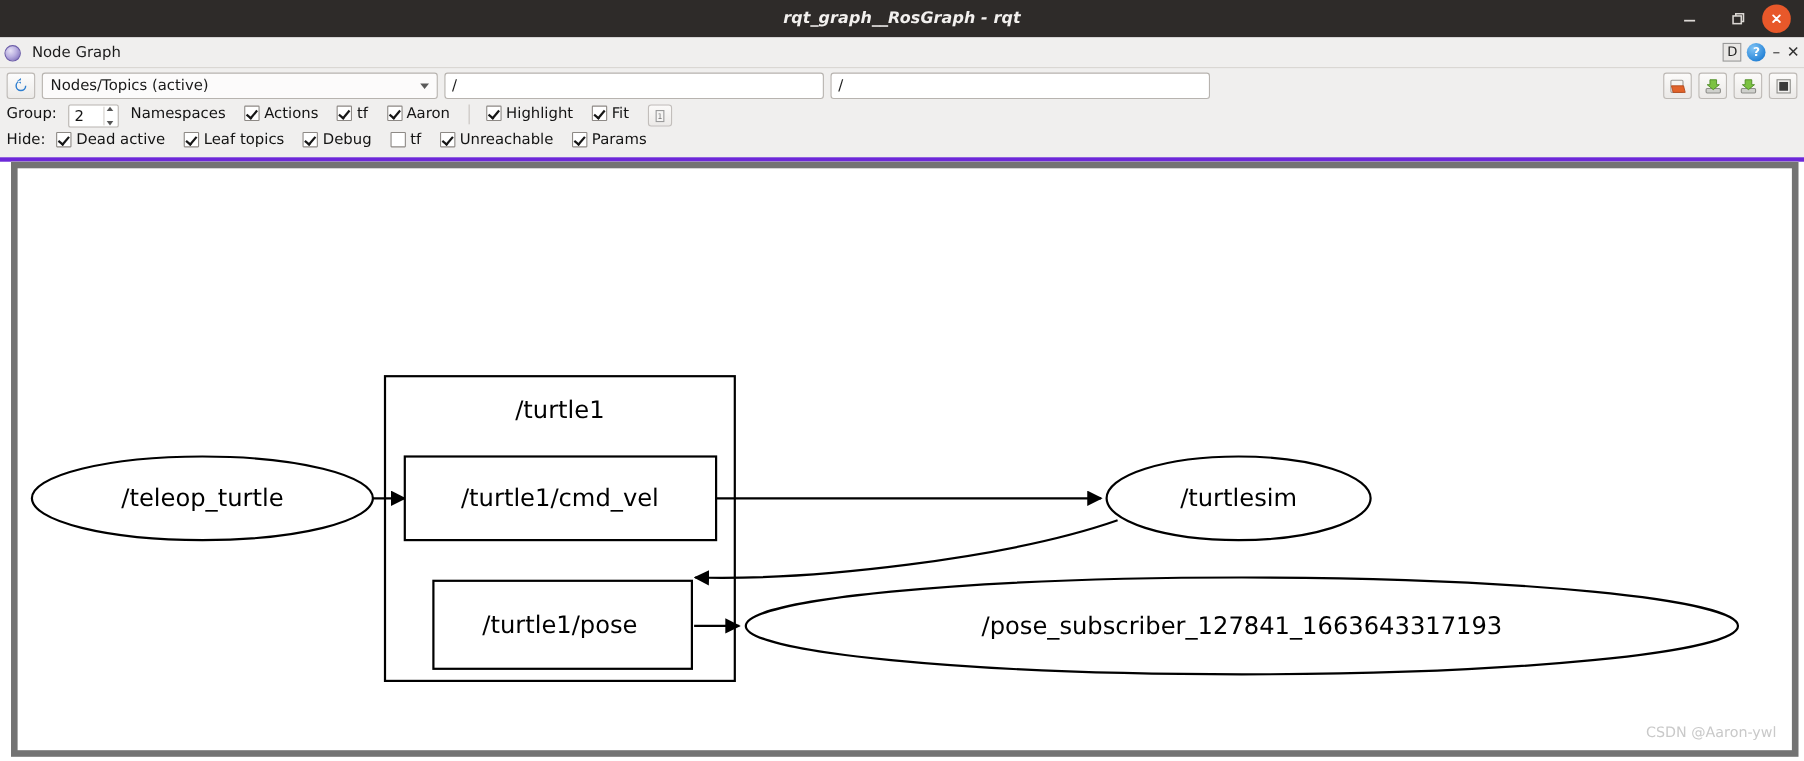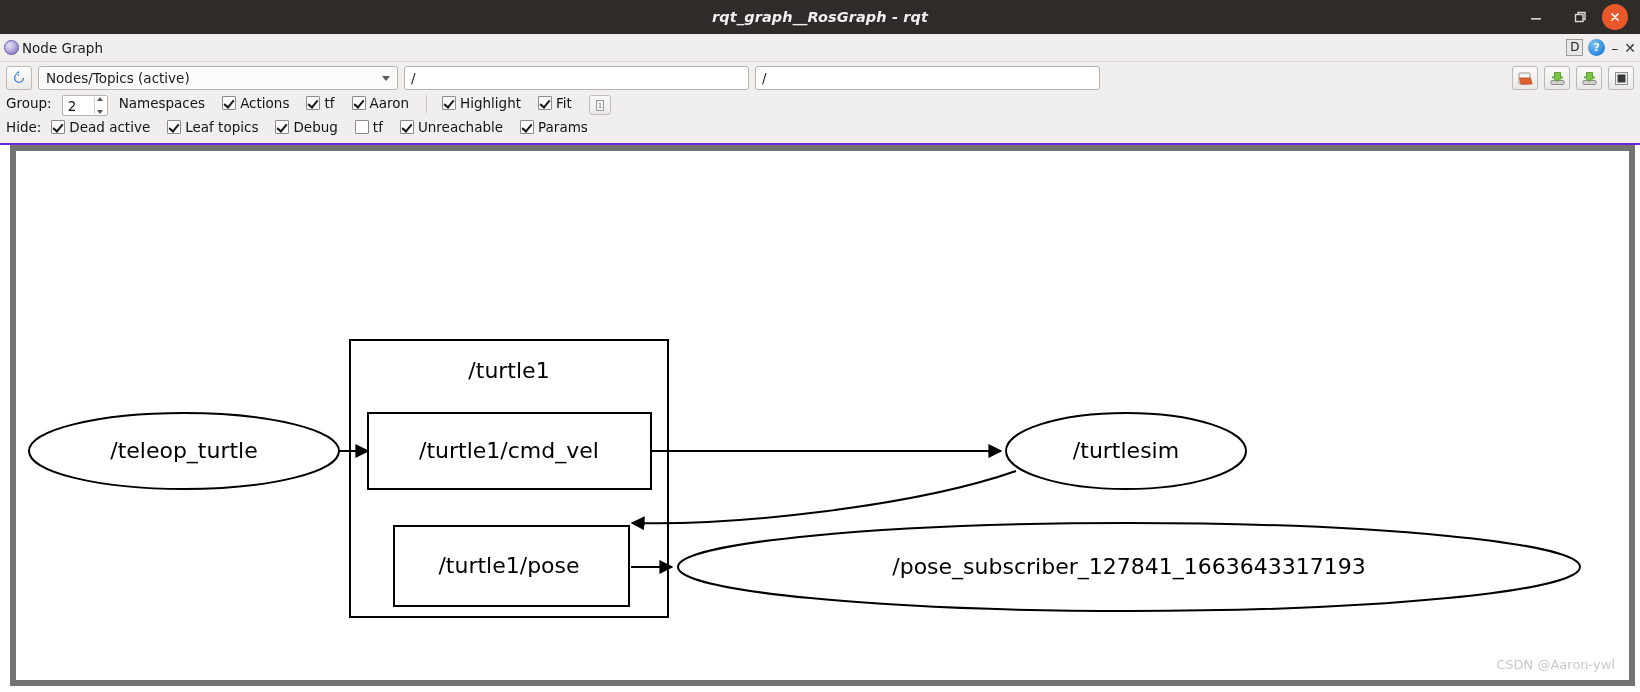--- a/index.html
+++ b/index.html
@@ -54,22 +54,22 @@
     position: relative;
     height: 28px;
     background: #f0efee;
     border-bottom: 1px solid #d8d4d0;
     display: flex;
     align-items: center;
     padding-left: 2px;
   }
   .tab-chip {
     display: flex;
-    align-items: flex-start;
-    gap: 3px;
+    align-items: flex-end;
+    gap: 10px;
     padding: 2px 6px 2px 2px;
     font-size: 13.5px;
     color: #1b1b1b;
   }
   .ros-icon {
     width: 15px; height: 15px;
     border-radius: 50%;
     background: radial-gradient(circle at 35% 32%, #e6e2f5 0%, #b9aee0 45%, #6f5fb0 100%);
     border: 1px solid #6a5ba8;
     flex: 0 0 auto;
@@ -100,21 +100,21 @@
     line-height: 17px;
     text-align: center;
   }
   .minus-mark { font-size: 14px; color: #333; padding: 0 1px; }
   .cut-mark { font-size: 14px; color: #333; }
 
   
   .toolbar-area {
     background: #f0efee;
     padding: 4px 6px 3px 6px;
-    border-bottom: 2px solid #6d28d9;
+    border-bottom: 4px solid #6d28d9;
   }
   .tb-row {
     display: flex;
     align-items: center;
     gap: 6px;
     margin-bottom: 5px;
   }
   .refresh-btn {
     width: 26px; height: 24px;
     background: linear-gradient(#fdfdfd, #eceae8);

